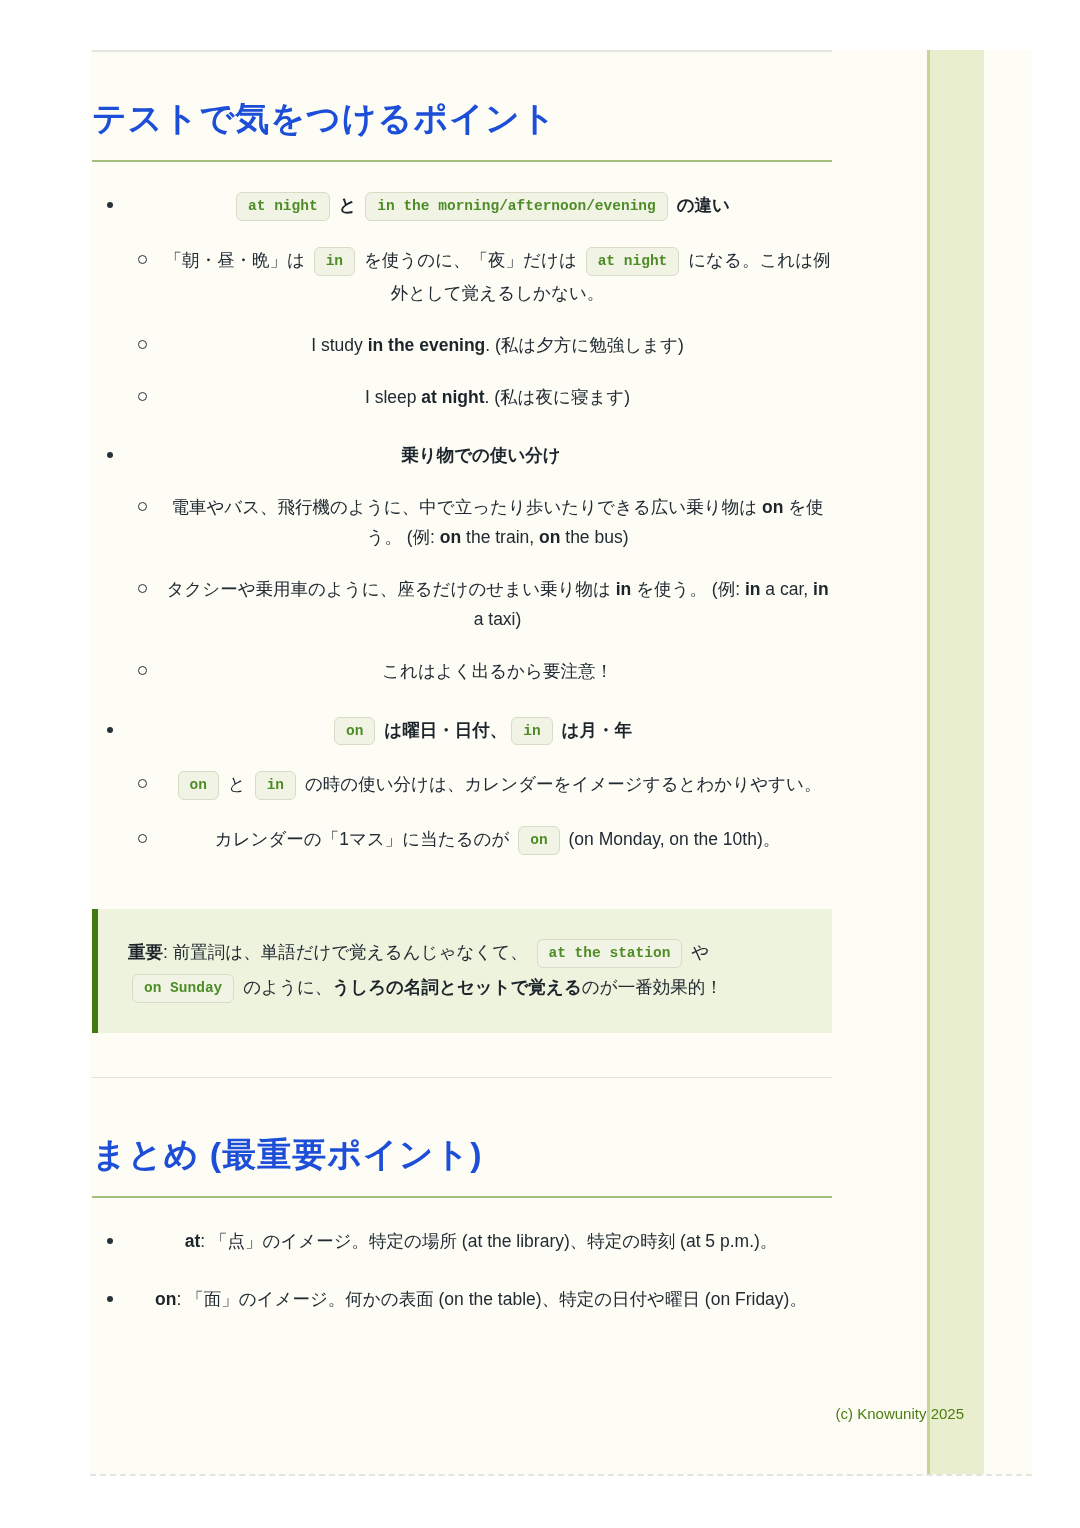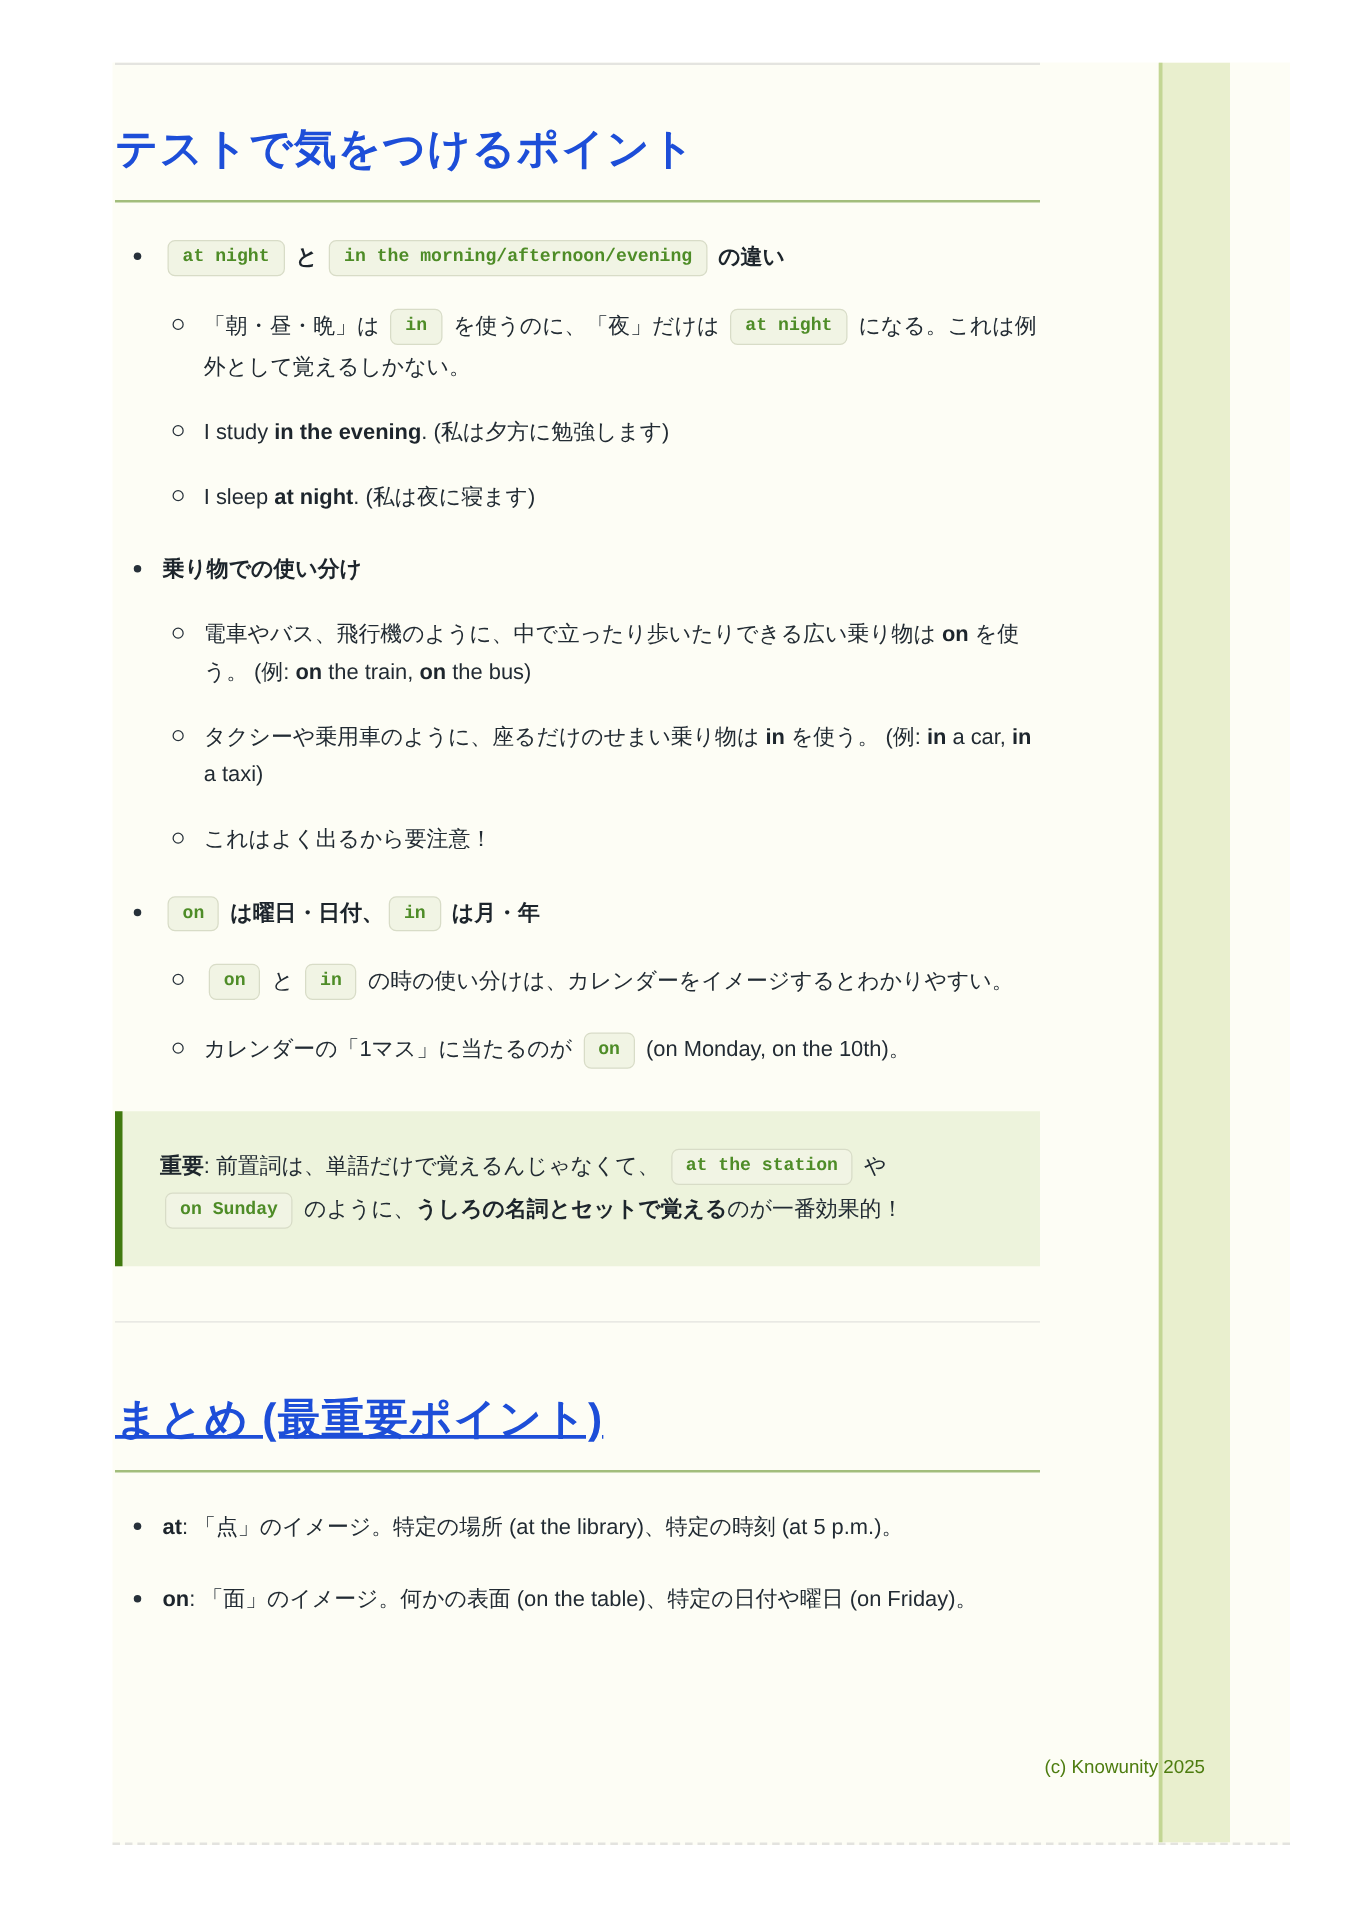--- a/index.html
+++ b/index.html
@@ -36,21 +36,21 @@
     font-size: 34px;
     font-weight: 700;
     color: #1d4ed8;
     letter-spacing: 1px;
   }
   .title-rule {
     border: none;
     border-top: 2.5px solid #a2bd7c;
     margin: 0 0 6px;
   }
-  .list { list-style: none; }
+  .list { list-style: none; text-align: center; }
   .item {
     position: relative;
     font-size: 17.5px;
     line-height: 1.72;
   }
   .item.lvl1 { margin-top: 28px; padding-left: 38px; }
   .item.lvl1::before {
     content: "";
     position: absolute;
     left: 15px; top: 12px;
@@ -77,32 +77,32 @@
     color: #4e8c27;
     background: #f1f4e4;
     border: 1px solid #d8dcc7;
     border-radius: 6px;
     padding: 4px 11px;
     margin: 2px 4px;
     line-height: 1.3;
     vertical-align: middle;
   }
   .callout {
-    margin-top: 32px;
+    margin-top: 52px;
     background: #edf3dc;
     border-left: 6px solid #40790f;
     padding: 26px 30px 28px;
   }
   .callout p { font-size: 17.5px; line-height: 1.95; }
   .section-divider {
     margin-top: 44px;
     border: none;
     border-top: 1.5px solid #e2e2de;
   }
-  .section + .section .section-title { margin-top: 54px; text-decoration: underline; }
+  .section + .section .section-title { margin-top: 54px; }
   .footer {
     position: absolute;
     right: 68px; bottom: 52px;
     font-size: 15px;
     color: #4d7c0f;
     z-index: 2;
   }
 </style>
 </head>
 <body>

